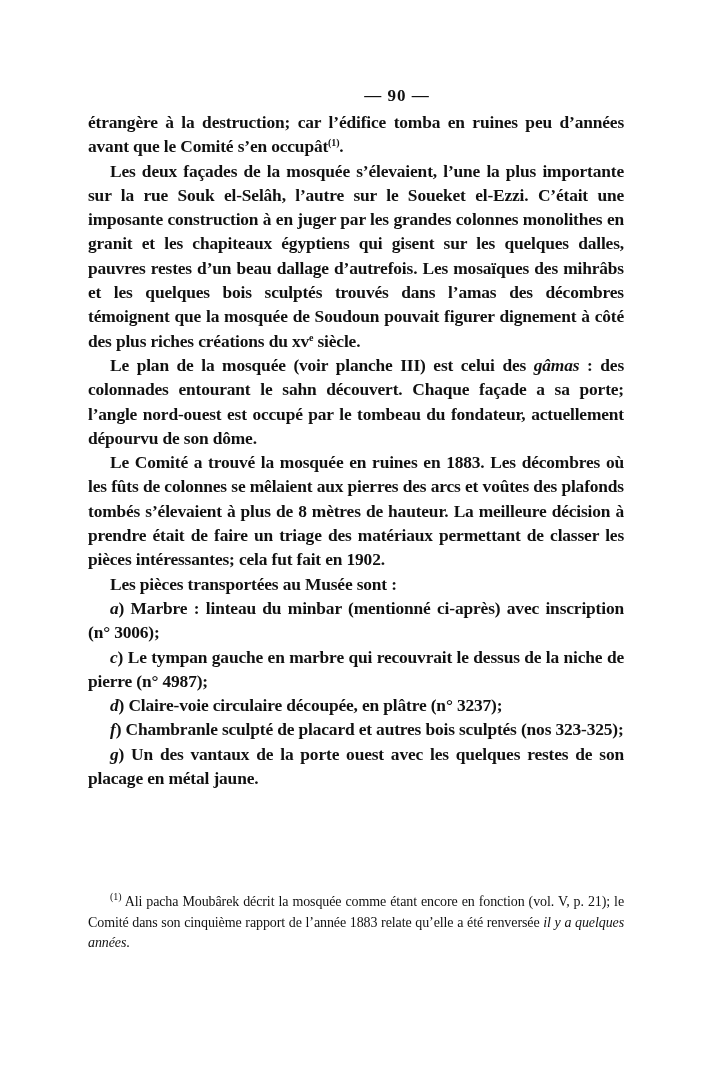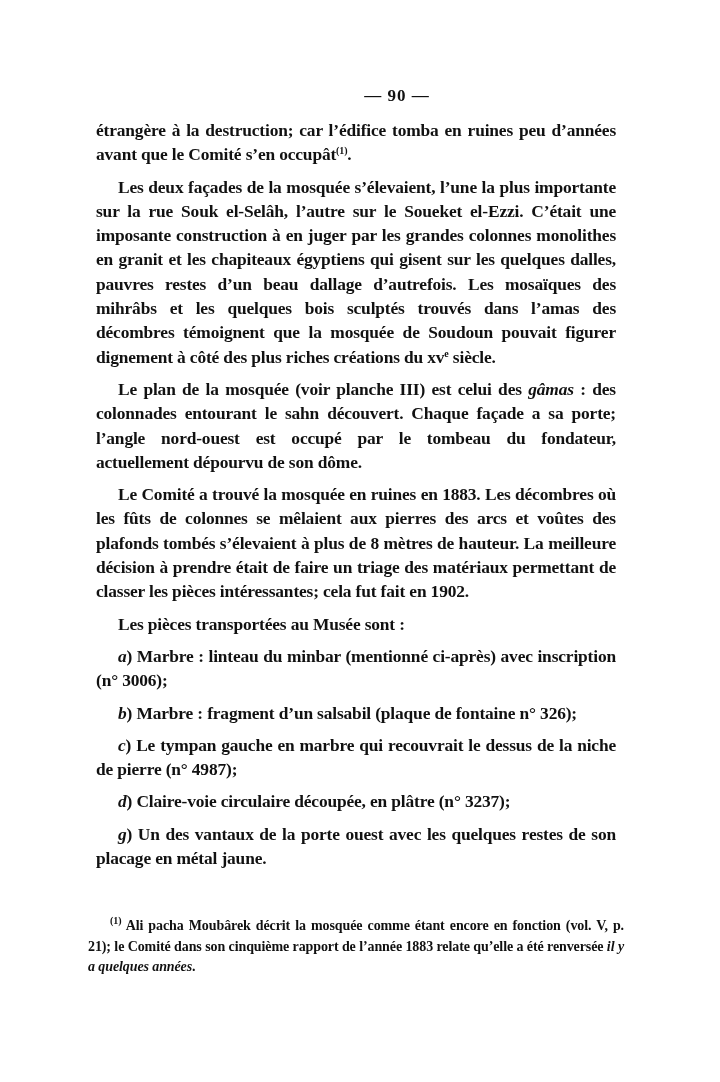--- a/index.html
+++ b/index.html
@@ -10,28 +10,28 @@
   }
   .page-number {
     position: absolute; top: 86px; left: 0; width: 720px;
     text-align: center; font-size: 17px; font-weight: bold; letter-spacing: 1px; padding-left: 37px;
   }
   .body-text {
     position: absolute; top: 110px; left: 88px; width: 536px;
     font-size: 17.4px; line-height: 24.3px; font-weight: bold;
     text-align: justify; letter-spacing: -0.15px;
   }
-  .body-text p { margin: 8px; text-indent: 22px; }
+  .body-text p { margin: 0; text-indent: 22px; }
   .body-text p.noindent { text-indent: 0; }
   .item-letter { font-style: italic; }
   sup { font-size: 10px; vertical-align: 6px; line-height: 0; }
   .it { font-style: italic; }
   .footnote {
-    position: absolute; top: 916px; left: 88px; width: 536px;
-    font-size: 14px; line-height: 20.5px; font-weight: bold;
+    position: absolute; top: 892px; left: 88px; width: 536px;
+    font-size: 14px; line-height: 20.5px; font-weight: normal;
     text-align: justify; letter-spacing: -0.1px;
   }
   .footnote p { margin: 0; text-indent: 22px; }
 </style>
 </head>
 <body>
 
 <div class="page-number">— 90 —</div>
 
 <div class="body-text">
@@ -39,22 +39,22 @@
 
   <p><span>Les deux façades de la mosquée s’élevaient, l’une la plus importante sur la rue Souk el-Selâh, l’autre sur le Soueket el-Ezzi. C’était une imposante construction à en juger par les grandes colonnes monolithes en granit et les chapiteaux égyptiens qui gisent sur les quelques dalles, pauvres restes d’un beau dallage d’autrefois. Les mosaïques des mihrâbs et les quelques bois sculptés trouvés dans l’amas des décombres témoignent que la mosquée de Soudoun pouvait figurer dignement à côté des plus riches créations du</span> <span>xv</span><sup>e</sup><span> siècle.</span></p>
 
   <p><span>Le plan de la mosquée (voir planche III) est celui des </span><span class="it">gâmas</span><span> : des colonnades entourant le sahn découvert. Chaque façade a sa porte; l’angle nord-ouest est occupé par le tombeau du fondateur, actuellement dépourvu de son dôme.</span></p>
 
   <p>Le Comité a trouvé la mosquée en ruines en 1883. Les décombres où les fûts de colonnes se mêlaient aux pierres des arcs et voûtes des plafonds tombés s’élevaient à plus de 8 mètres de hauteur. La meilleure décision à prendre était de faire un triage des matériaux permettant de classer les pièces intéressantes; cela fut fait en 1902.</p>
 
   <p>Les pièces transportées au Musée sont :</p>
 
   <p><span class="item-letter">a</span><span>) Marbre : linteau du minbar (mentionné ci-après) avec inscription (n° 3006);</span></p>
-  <p><span class="item-letter">b</span><span>) Marbre : fragment d’un salsabil (plaque de fontaine n° 326);</span></p>
   <p><span class="item-letter">c</span><span>) Le tympan gauche en marbre qui recouvrait le dessus de la niche de pierre (n° 4987);</span></p>
   <p><span class="item-letter">d</span><span>) Claire-voie circulaire découpée, en plâtre (n° 3237);</span></p>
+  <p><span class="item-letter">f</span><span>) Chambranle sculpté de placard et autres bois sculptés (nos 323-325);</span></p>
   <p><span class="item-letter">g</span><span>) Un des vantaux de la porte ouest avec les quelques restes de son placage en métal jaune.</span></p>
 
 </div>
 
 <div class="footnote">
   <p><sup>(1)</sup><span> Ali pacha Moubârek décrit la mosquée comme étant encore en fonction (vol. V, p. 21); le Comité dans son cinquième rapport de l’année 1883 relate qu’elle a été renversée </span><span class="it">il y a quelques années</span><span>.</span></p>
 </div>
 
 </body></html>

